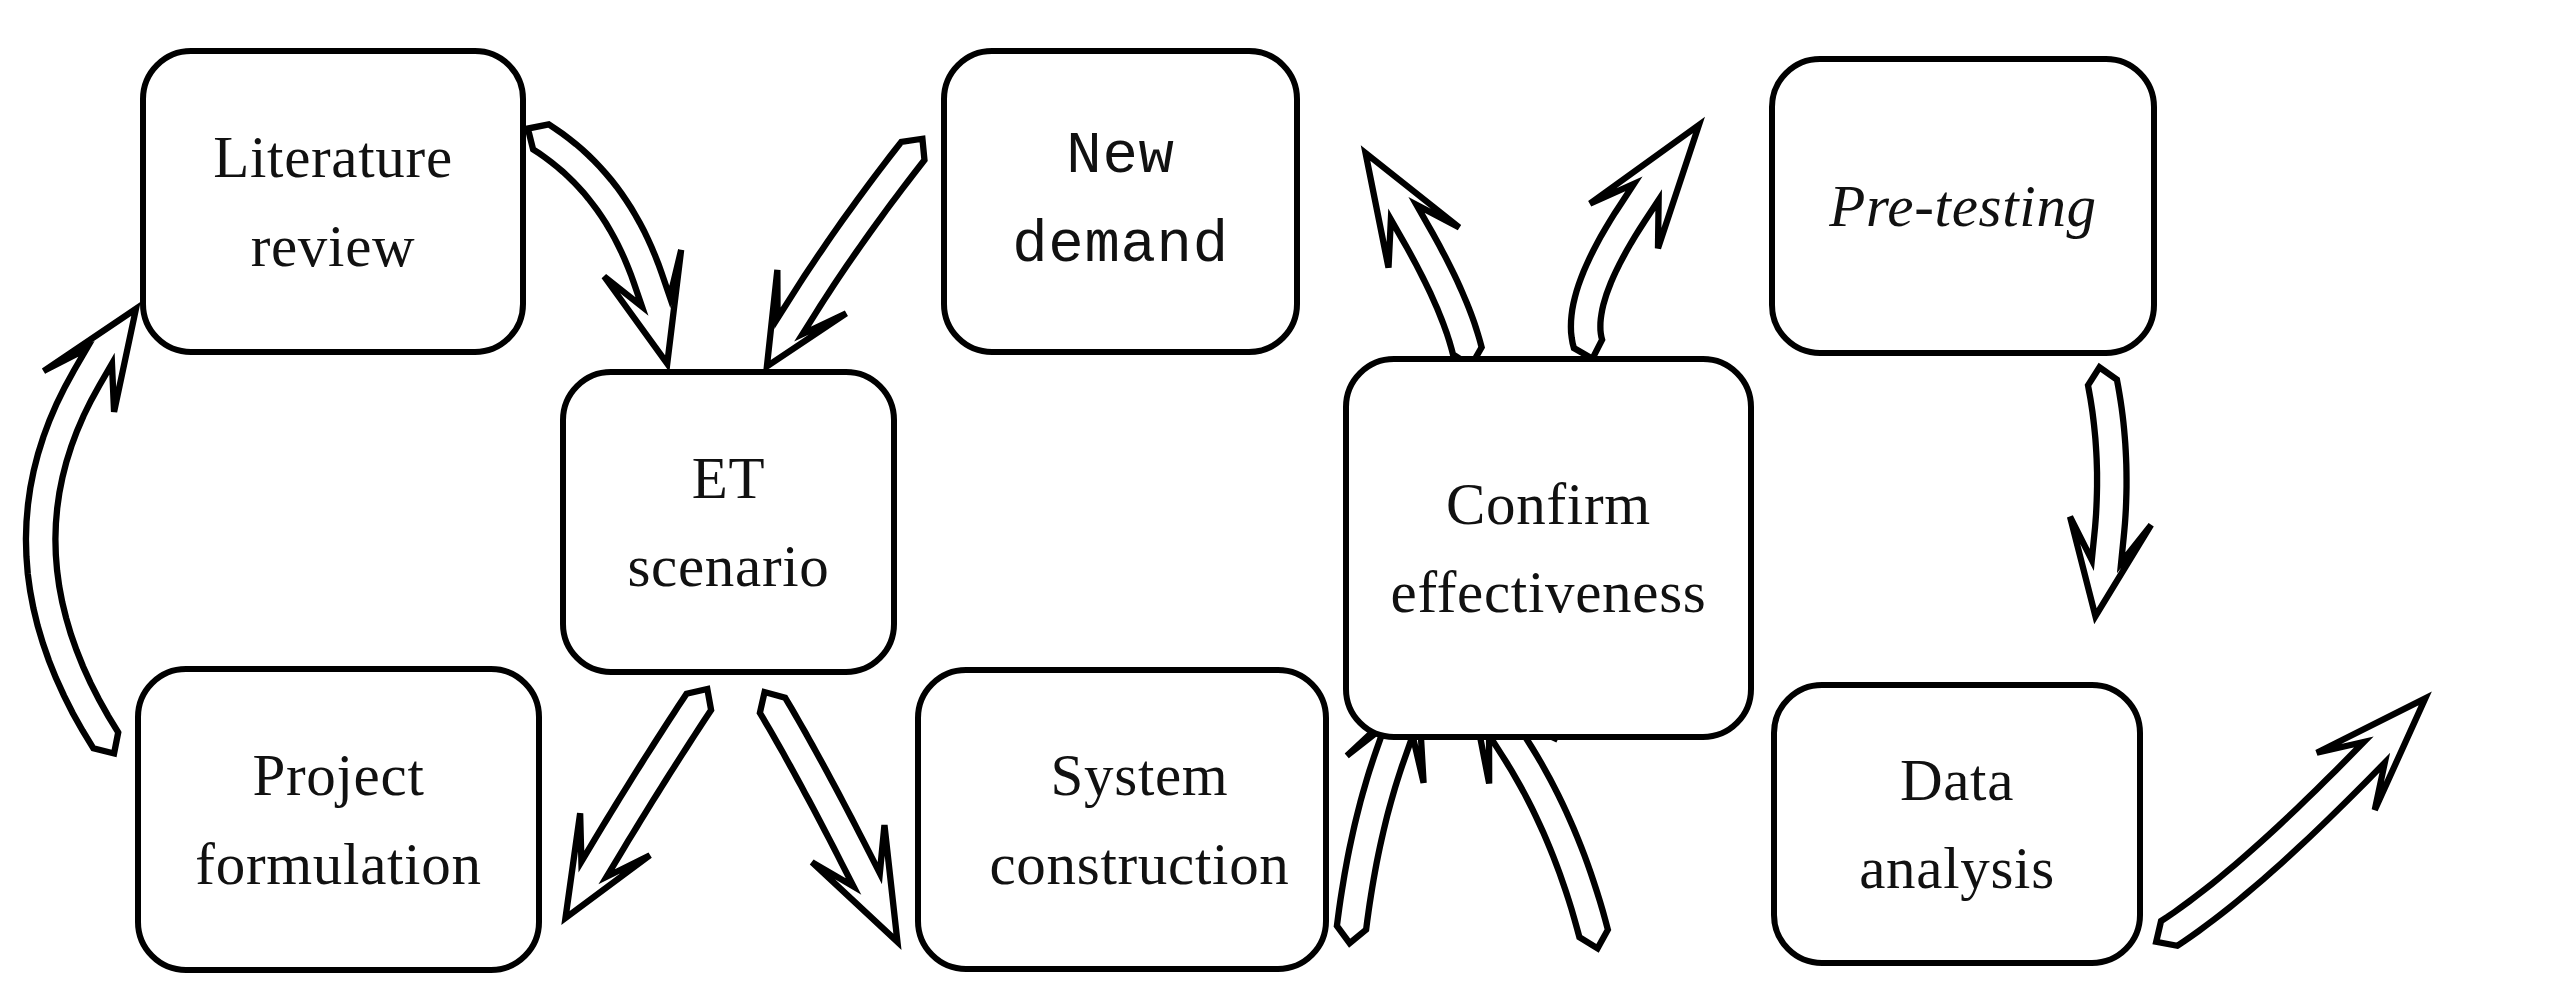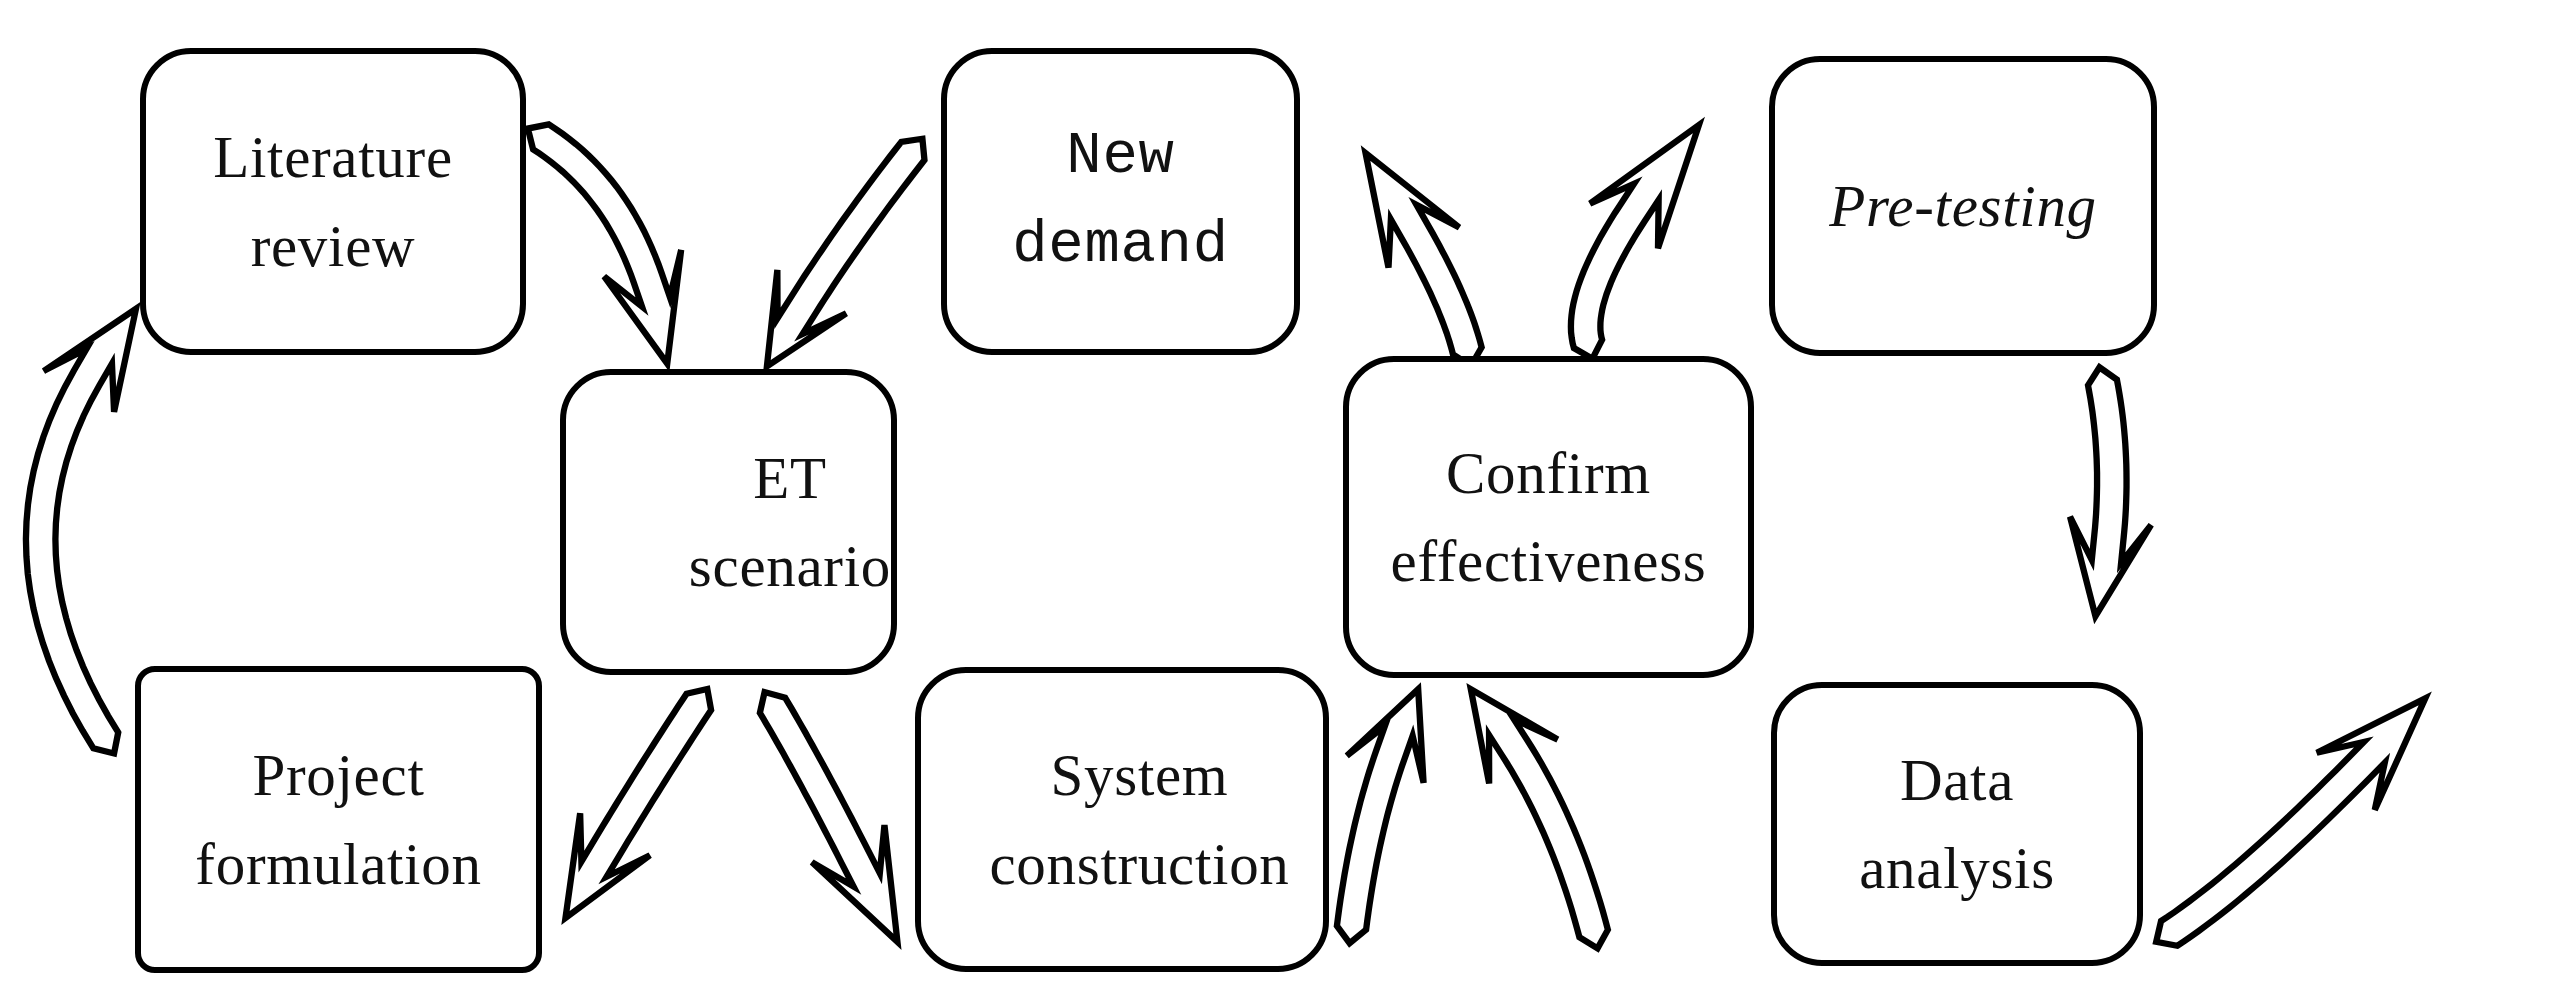--- a/index.html
+++ b/index.html
@@ -54,32 +54,32 @@
 
   <div class="node" style="left:941px;top:48px;width:359px;height:307px;font-family:Liberation Mono, monospace;">
     <span>New
 demand</span>
   </div>
 
   <div class="node" style="left:1769px;top:56px;width:388px;height:300px;font-style:italic;">
     <span>Pre-testing</span>
   </div>
 
-  <div class="node" style="left:560px;top:369px;width:337px;height:306px;justify-content:flex-end;">
+  <div class="node" style="left:560px;top:369px;width:337px;height:306px;">
     <span>ET
 scenario</span>
   </div>
 
-  <div class="node" style="left:1343px;top:356px;width:411px;height:322px;">
+  <div class="node" style="left:1343px;top:356px;width:411px;height:384px;">
     <span>Confirm
 effectiveness</span>
   </div>
 
 
-  <div class="node" style="left:135px;top:666px;width:407px;height:307px;border-radius:20px;">
+  <div class="node" style="left:135px;top:666px;width:407px;height:307px;">
     <span>Project
 formulation</span>
   </div>
 
   <div class="node" style="left:915px;top:667px;width:414px;height:305px;padding-left:35px;">
     <span>System
 construction</span>
   </div>
 
   <div class="node" style="left:1771px;top:682px;width:372px;height:284px;">

